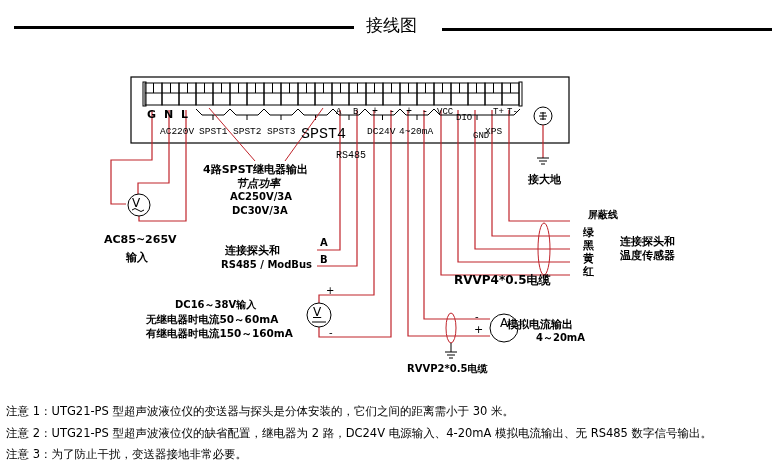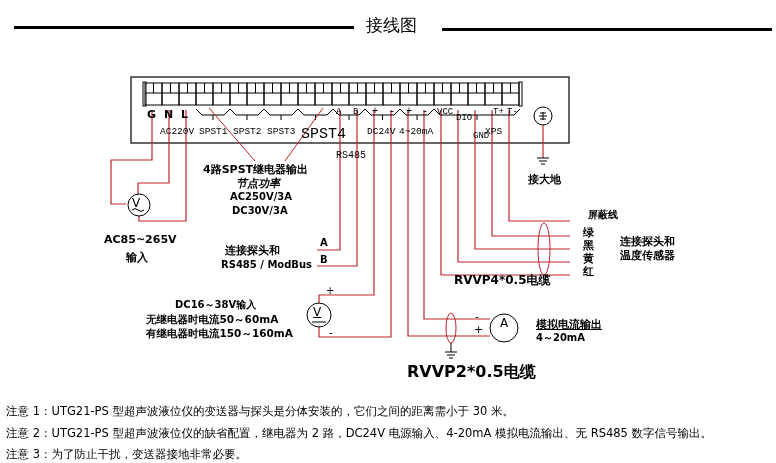--- a/index.html
+++ b/index.html
@@ -194,22 +194,22 @@
 
 <div class="lbl" style="left:571px;top:208px;font-size:10px;margin-left:17px;">屏蔽线</div>
 <div class="lbl" style="left:583px;top:225px;font-size:11px;">绿</div>
 <div class="lbl" style="left:583px;top:238px;font-size:11px;">黑</div>
 <div class="lbl" style="left:583px;top:251px;font-size:11px;">黄</div>
 <div class="lbl" style="left:583px;top:264px;font-size:11px;">红</div>
 <div class="lbl" style="left:620px;top:234px;font-size:11px;">连接探头和</div>
 <div class="lbl" style="left:620px;top:248px;font-size:11px;">温度传感器</div>
 <div class="lbl" style="left:454px;top:272px;font-size:12px;">RVVP4*0.5电缆</div>
 
-<div class="lbl" style="left:536px;top:317px;font-size:11px;text-decoration:underline;">模拟电流输出</div>
+<div class="lbl" style="left:507px;top:317px;font-size:11px;">模拟电流输出</div>
 <div class="lbl" style="left:536px;top:331px;font-size:10px;">4～20mA</div>
 <div class="lbl" style="left:475px;top:311px;font-size:10px;font-weight:normal;">-</div>
 <div class="lbl" style="left:474px;top:323px;font-size:11px;font-weight:normal;">+</div>
 <div class="lbl" style="left:500px;top:316px;font-size:12px;font-weight:normal;">A</div>
-<div class="lbl" style="left:407px;top:362px;font-size:16px;">RVVP2*0.5电缆</div>
+<div class="lbl" style="left:407px;top:362px;font-size:10px;">RVVP2*0.5电缆</div>
 
 <div class="note" style="top:404px;">注意 1：UTG21-PS 型超声波液位仪的变送器与探头是分体安装的，它们之间的距离需小于 30 米。</div>
 <div class="note" style="top:426px;">注意 2：UTG21-PS 型超声波液位仪的缺省配置，继电器为 2 路，DC24V 电源输入、4-20mA 模拟电流输出、无 RS485 数字信号输出。</div>
 <div class="note" style="top:447px;">注意 3：为了防止干扰，变送器接地非常必要。</div>
 
 </body></html>

